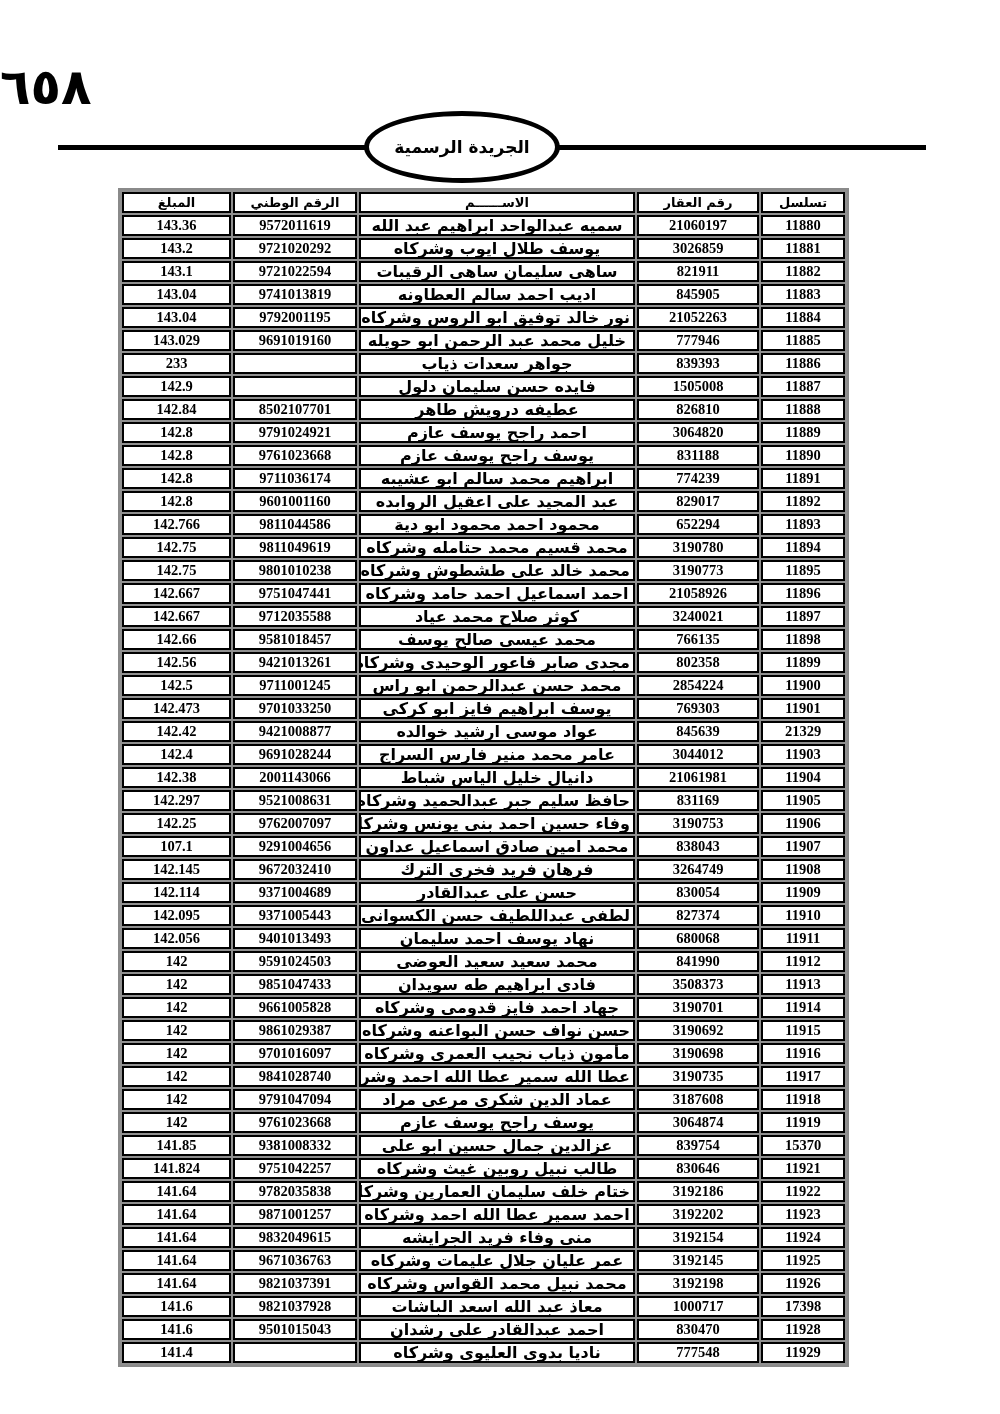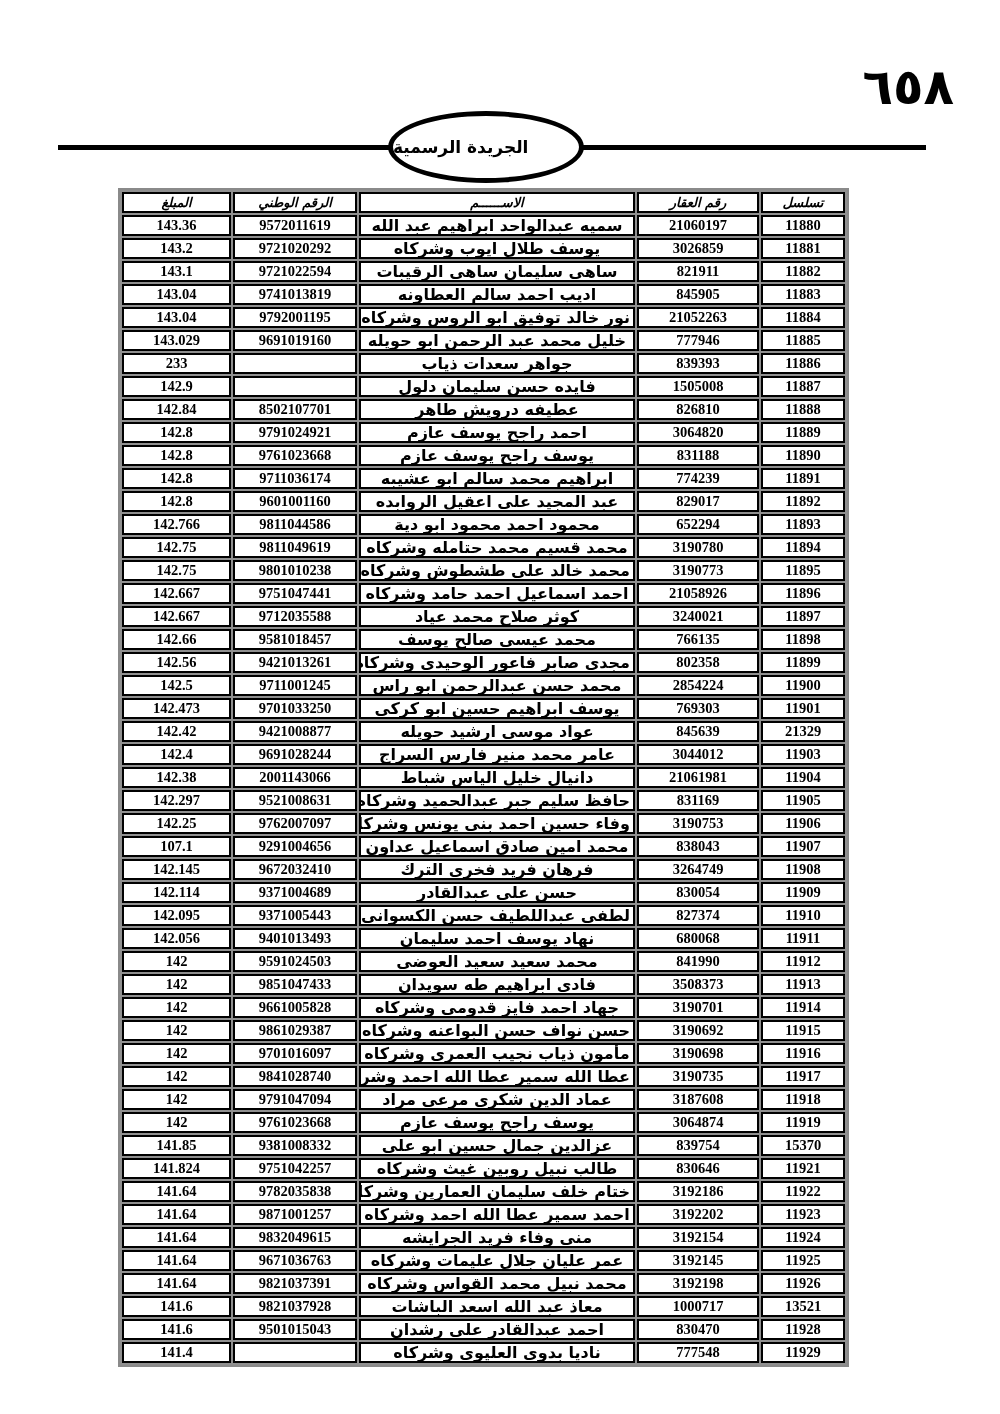--- a/index.html
+++ b/index.html
@@ -3,49 +3,49 @@
 <meta charset="utf-8">
 <style>
   * { margin:0; padding:0; box-sizing:content-box; }
   html,body { background:#ffffff; }
   body {
     width:1000px; height:1414px; position:relative;
     font-family:"DejaVu Sans", sans-serif; color:#000;
   }
   .page-number{
     position:absolute; top:58px; left:0; width:954px;
-    text-align:right; font-size:50px; font-weight:bold;
+    text-align:left; font-size:50px; font-weight:bold;
     font-family:"DejaVu Sans", sans-serif;
   }
   .divider-line{
     position:absolute; top:145px; left:58px; width:868px; height:5px;
     background:#000;
   }
   .gazette-seal{
-    position:absolute; top:111px; left:388px; width:186px; height:62px;
+    position:absolute; top:111px; left:364px; width:186px; height:62px;
     border:5px solid #000; border-radius:50%; background:#fff;
-    display:flex; align-items:center; z-index:2;
+    display:flex; align-items:center; justify-content:center; z-index:2;
   }
   .gazette-seal .seal-label{
     font-size:17px; font-weight:bold; white-space:nowrap;
   }
   .records{ position:absolute; top:188px; left:118px; }
   table.records-table{
     border-collapse:separate; border-spacing:2px;
     background:#8f8f8f; border:2px solid #8a8a8a;
     table-layout:fixed; width:721px; direction:rtl;
   }
   .records-table th, .records-table td{
     background:#ffffff; border:2px solid #000;
     height:16px; line-height:17px; padding:0 3px;
     text-align:center; vertical-align:middle;
     font-weight:bold; white-space:nowrap; overflow:hidden;
   }
   .records-table th{
-    font-size:13px; font-family:"DejaVu Sans", sans-serif;font-style:italic;
+    font-size:13px; font-family:"DejaVu Sans", sans-serif;
   }
   .records-table td{
     font-size:14.5px;
     font-family:"Liberation Serif","DejaVu Sans", serif;
   }
   .records-table td.name-cell{
     font-size:16px; font-family:"DejaVu Sans", sans-serif;
   }
   col.c-serial{ width:84px; }
   col.c-property{ width:122px; }
@@ -227,28 +227,28 @@
         <tr>
         <td>11900</td>
         <td>2854224</td>
         <td class="name-cell">محمد حسن عبدالرحمن ابو راس</td>
         <td>9711001245</td>
         <td>142.5</td>
       </tr>
         <tr>
         <td>11901</td>
         <td>769303</td>
-        <td class="name-cell">يوسف ابراهيم حسين ابو كركي</td>
+        <td class="name-cell">يوسف ابراهيم فايز ابو كركي</td>
         <td>9701033250</td>
         <td>142.473</td>
       </tr>
         <tr>
         <td>21329</td>
         <td>845639</td>
-        <td class="name-cell">عواد موسى ارشيد حويله</td>
+        <td class="name-cell">عواد موسى ارشيد خوالده</td>
         <td>9421008877</td>
         <td>142.42</td>
       </tr>
         <tr>
         <td>11903</td>
         <td>3044012</td>
         <td class="name-cell">عامر محمد منير فارس السراج</td>
         <td>9691028244</td>
         <td>142.4</td>
       </tr>
@@ -407,21 +407,21 @@
         <td>141.64</td>
       </tr>
         <tr>
         <td>11926</td>
         <td>3192198</td>
         <td class="name-cell">محمد نبيل محمد القواس وشركاه</td>
         <td>9821037391</td>
         <td>141.64</td>
       </tr>
         <tr>
-        <td>13521</td>
+        <td>17398</td>
         <td>1000717</td>
         <td class="name-cell">معاذ عبد الله اسعد الباشات</td>
         <td>9821037928</td>
         <td>141.6</td>
       </tr>
         <tr>
         <td>11928</td>
         <td>830470</td>
         <td class="name-cell">احمد عبدالقادر علي رشدان</td>
         <td>9501015043</td>

